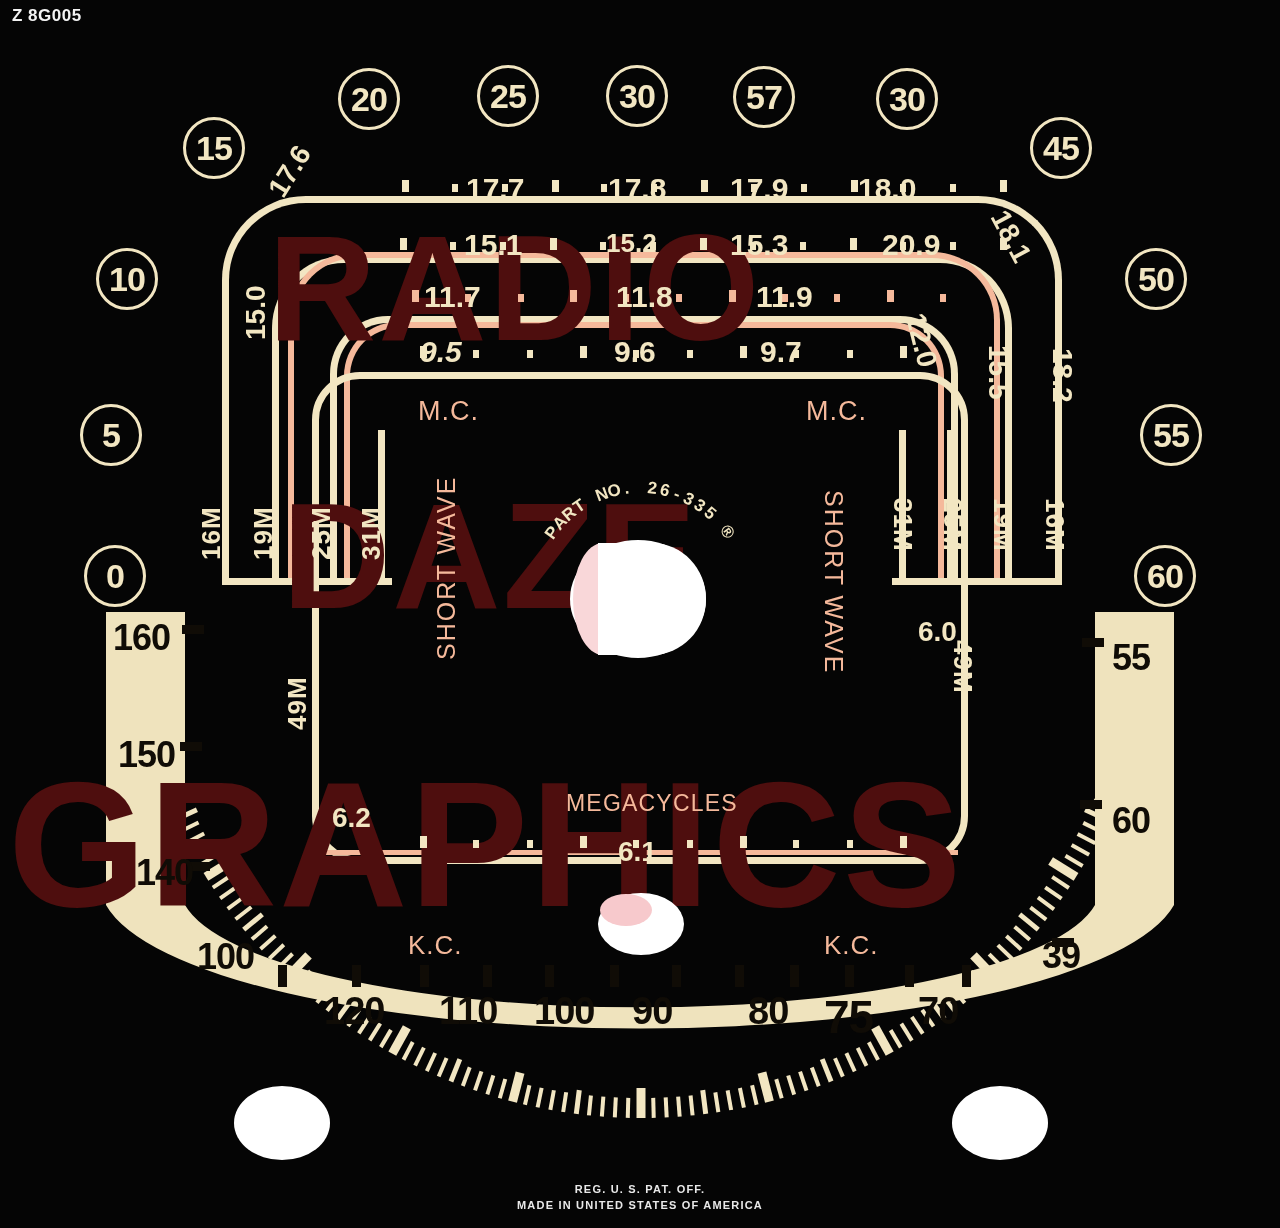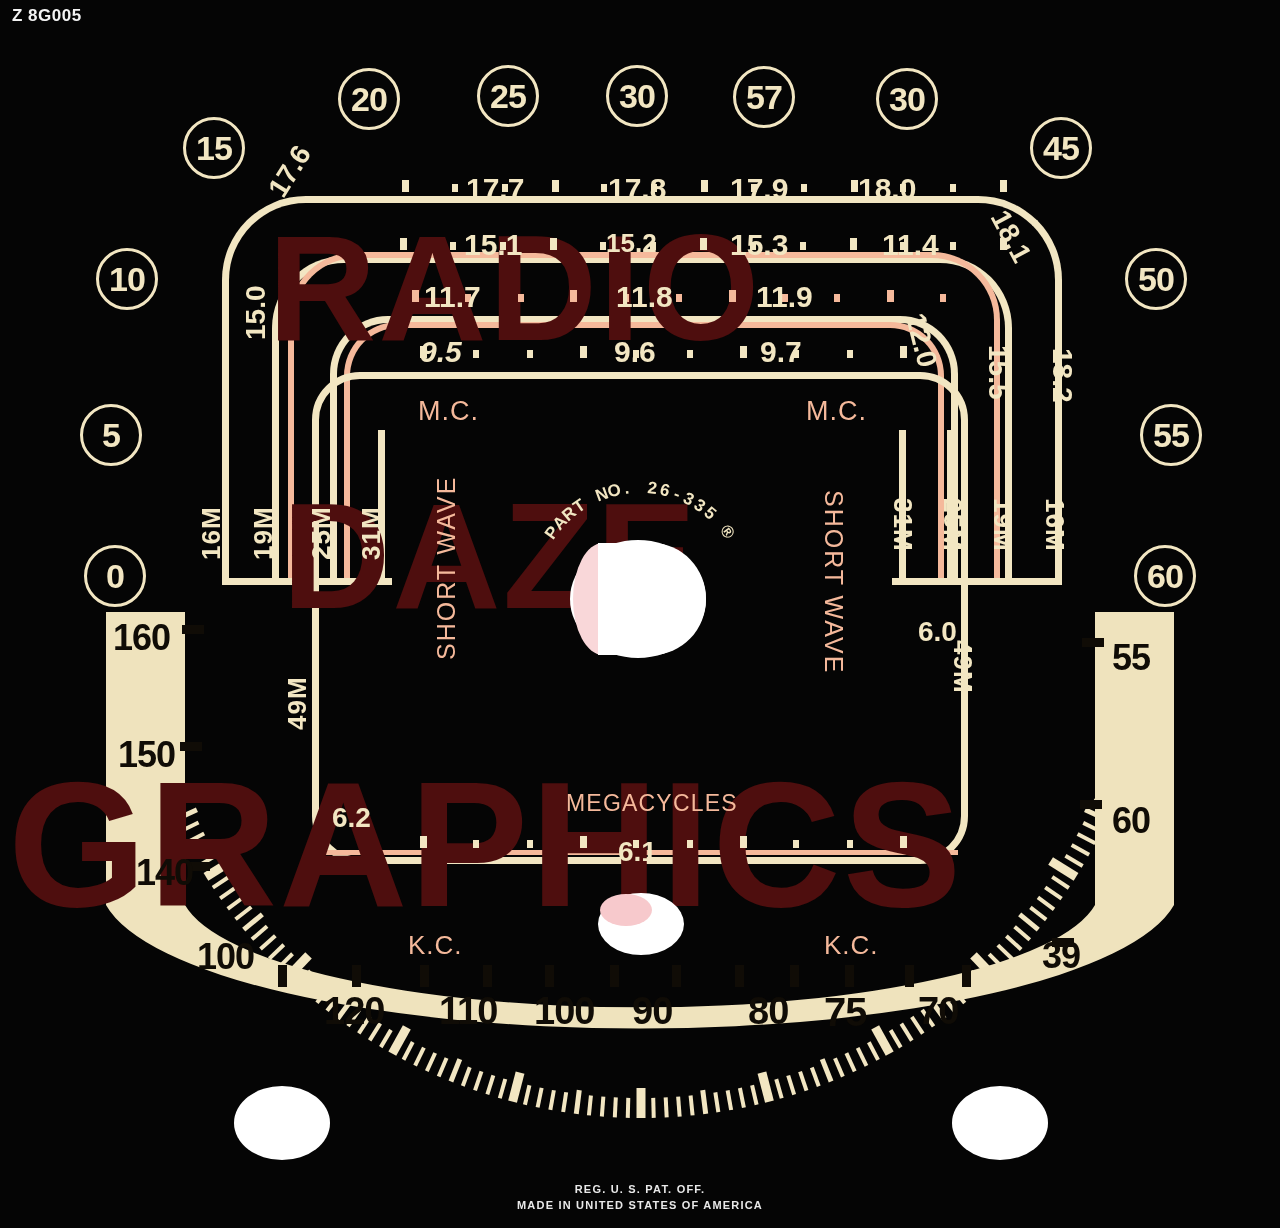--- a/index.html
+++ b/index.html
@@ -342,21 +342,21 @@
   <div class="sv cream" style="left:730px; top:172px; font-size:30px;">17.9</div>
   <div class="sv cream" style="left:858px; top:172px; font-size:30px;">18.0</div>
 
   <div class="sv cream" style="left:262px; top:186px; font-size:28px; transform:rotate(-58deg); transform-origin:left top;">17.6</div>
   <div class="sv cream" style="left:1012px; top:205px; font-size:28px; transform:rotate(62deg); transform-origin:left top;">18.1</div>
   <div class="sv cream" style="left:1078px; top:348px; font-size:28px; transform:rotate(90deg); transform-origin:left top;">18.2</div>
 
   <div class="sv cream" style="left:464px; top:228px; font-size:30px;">15.1</div>
   <div class="sv cream" style="left:606px; top:228px; font-size:26px;">15.2</div>
   <div class="sv cream" style="left:730px; top:228px; font-size:30px;">15.3</div>
-  <div class="sv cream" style="left:882px; top:228px; font-size:30px;">11.4</div>
+  <div class="sv cream" style="left:882px; top:228px; font-size:30px;">20.9</div>
   <div class="sv cream" style="left:240px; top:340px; font-size:28px; transform:rotate(-90deg); transform-origin:left top;">15.0</div>
   <div class="sv cream" style="left:1014px; top:345px; font-size:28px; transform:rotate(90deg); transform-origin:left top;">15.5</div>
 
   <div class="sv cream" style="left:424px; top:280px; font-size:30px;">11.7</div>
   <div class="sv cream" style="left:616px; top:280px; font-size:30px;">11.8</div>
   <div class="sv cream" style="left:756px; top:280px; font-size:30px;">11.9</div>
   <div class="sv cream" style="left:930px; top:310px; font-size:28px; transform:rotate(76deg); transform-origin:left top;">12.0</div>
 
   <div class="sv cream" style="left:420px; top:335px; font-size:30px;font-style:italic;">9.5</div>
   <div class="sv cream" style="left:614px; top:335px; font-size:30px;">9.6</div>
@@ -422,21 +422,21 @@
   <div class="bc-num" style="left:113px; top:617px; font-size:36px;">160</div>
   <div class="bc-num" style="left:118px; top:734px; font-size:36px;">150</div>
   <div class="bc-num" style="left:136px; top:852px; font-size:36px;">140</div>
   <div class="bc-num" style="left:197px; top:936px; font-size:36px;">100</div>
 
   <div class="bc-num" style="left:324px; top:990px; font-size:38px;">120</div>
   <div class="bc-num" style="left:439px; top:990px; font-size:38px;">110</div>
   <div class="bc-num" style="left:534px; top:990px; font-size:38px;">100</div>
   <div class="bc-num" style="left:632px; top:990px; font-size:38px;">90</div>
   <div class="bc-num" style="left:748px; top:990px; font-size:38px;">80</div>
-  <div class="bc-num" style="left:824px; top:990px; font-size:40px;">75</div>
+  <div class="bc-num" style="left:824px; top:990px; font-size:46px;">75</div>
   <div class="bc-num" style="left:918px; top:990px; font-size:38px;">70</div>
 
   <div class="bc-num" style="left:1112px; top:637px; font-size:36px;">55</div>
   <div class="bc-num" style="left:1112px; top:800px; font-size:36px;">60</div>
   <div class="bc-num" style="left:1042px; top:935px; font-size:36px;">39</div>
 
   <div class="label salmon" style="left:408px; top:930px; font-size:26px; letter-spacing:1px;">K.C.</div>
   <div class="label salmon" style="left:824px; top:930px; font-size:26px; letter-spacing:1px;">K.C.</div>
 
 

